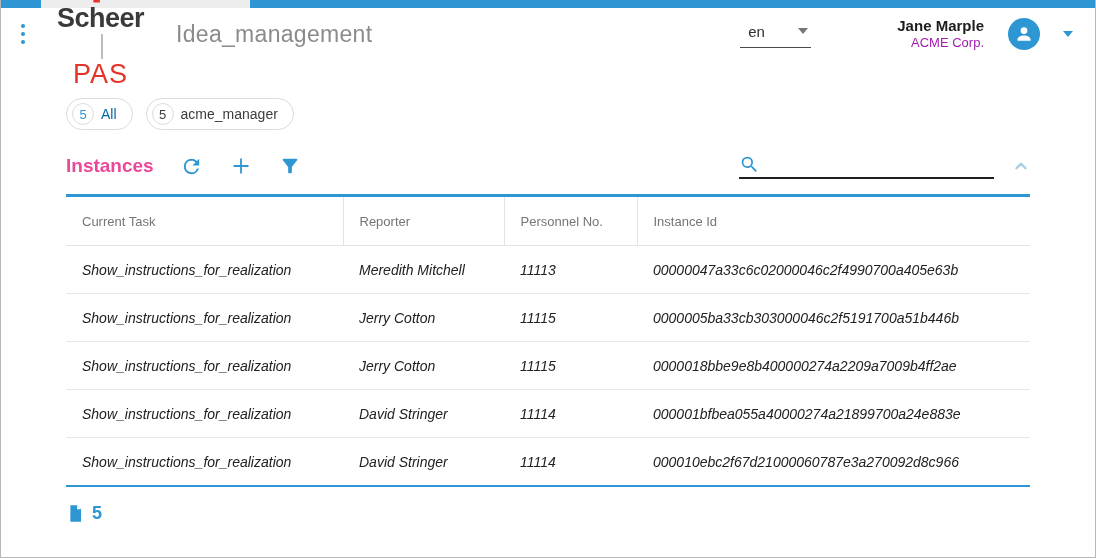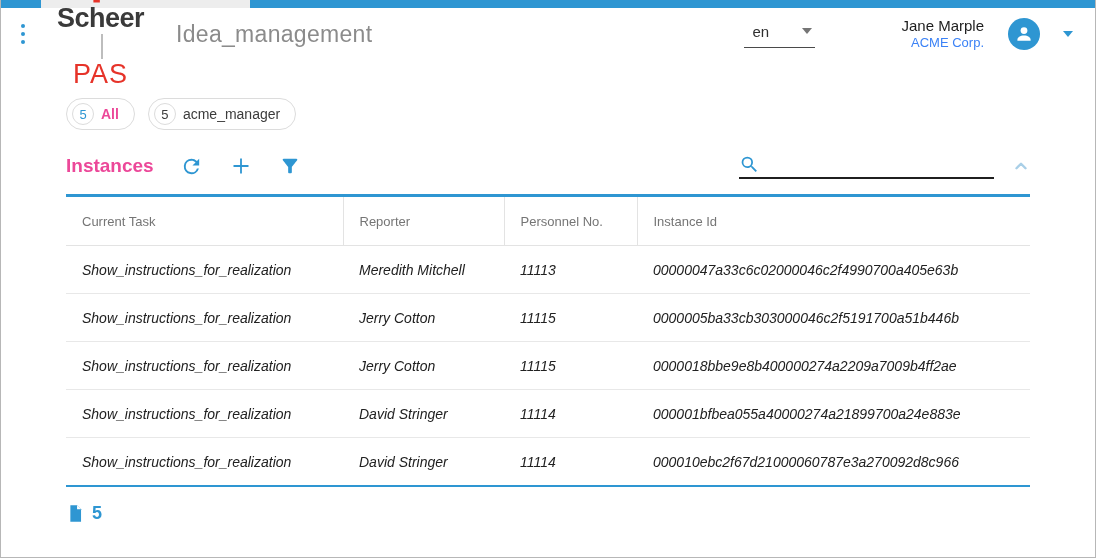--- a/index.html
+++ b/index.html
@@ -23,33 +23,33 @@
   .brand-name{font-size:27px;font-weight:700;color:#3a3a3a;letter-spacing:-0.5px;}
   .brand-sep{width:2px;height:25px;background:#bdbdbd;margin:0 9px 0 11px;}
   .brand-product{font-size:27px;font-weight:400;color:#e63329;letter-spacing:1px;}
   .app-title{font-size:23px;font-weight:300;color:#8b8b8b;margin-left:32px;letter-spacing:0.3px;}
   .header-right{margin-left:auto;display:flex;align-items:center;gap:14px;}
   .lang-select{width:60px;display:flex;align-items:center;justify-content:space-between;
     border-bottom:1px solid #4a4a4a;padding:2px 3px 7px 8px;margin-right:72px;cursor:pointer;}
   .lang-select .lang-value{font-size:15px;color:#2f2f2f;}
   .caret-down{width:0;height:0;border-left:5px solid transparent;border-right:5px solid transparent;border-top:6px solid #757575;}
   .user-info{text-align:right;margin-right:10px;line-height:1.25;}
-  .user-name{font-size:15px;font-weight:400;color:#1d1d1d;}
-  .user-org{font-size:13px;color:#3b82f6;}
+  .user-name{font-size:15px;font-weight:700;color:#1d1d1d;}
+  .user-org{font-size:13px;color:#a21caf;}
   .avatar{width:32px;height:32px;border-radius:50%;background:#2e96d2;display:flex;align-items:center;justify-content:center;margin-right:9px;cursor:pointer;}
   .user-caret{border-top-color:#2e96d2;cursor:pointer;}
 
   
   .chips-row{display:flex;gap:13px;margin:38px 0 0 65px;}
   .chip{height:32px;box-sizing:border-box;border:1px solid #dcdcdc;border-radius:16px;background:#fff;
     display:flex;align-items:center;padding:0 15px;font-size:14px;color:#3c3c3c;cursor:pointer;}
   .chip .badge{width:22px;height:22px;box-sizing:border-box;border:1px solid #dcdcdc;border-radius:50%;
     display:flex;align-items:center;justify-content:center;font-size:13px;margin:0 7px 0 -10px;background:#fff;color:#3c3c3c;}
   .chip.selected .badge{color:#2e96d2;}
-  .chip.selected .chip-label{font-weight:700;color:#ec4899;}
+  .chip.selected .chip-label{font-weight:400;color:#0369a1;}
 
   
   .toolbar{display:flex;align-items:center;margin:20px 65px 0 65px;height:32px;}
   .section-title{font-size:19px;font-weight:700;color:#ec4899;}
   .tool-icon{margin-left:26px;display:flex;align-items:center;cursor:pointer;}
   .toolbar-spacer{flex:1;}
   .search-box{display:flex;align-items:flex-end;border-bottom:2px solid #1f1f1f;width:255px;padding-bottom:2px;}
   .search-box input{border:none;outline:none;flex:1;font-size:15px;font-family:"Liberation Sans",sans-serif;
     padding:0 0 2px 6px;background:transparent;color:#212121;min-width:0;}
   .collapse-btn{margin-left:18px;display:flex;align-items:center;cursor:pointer;}

